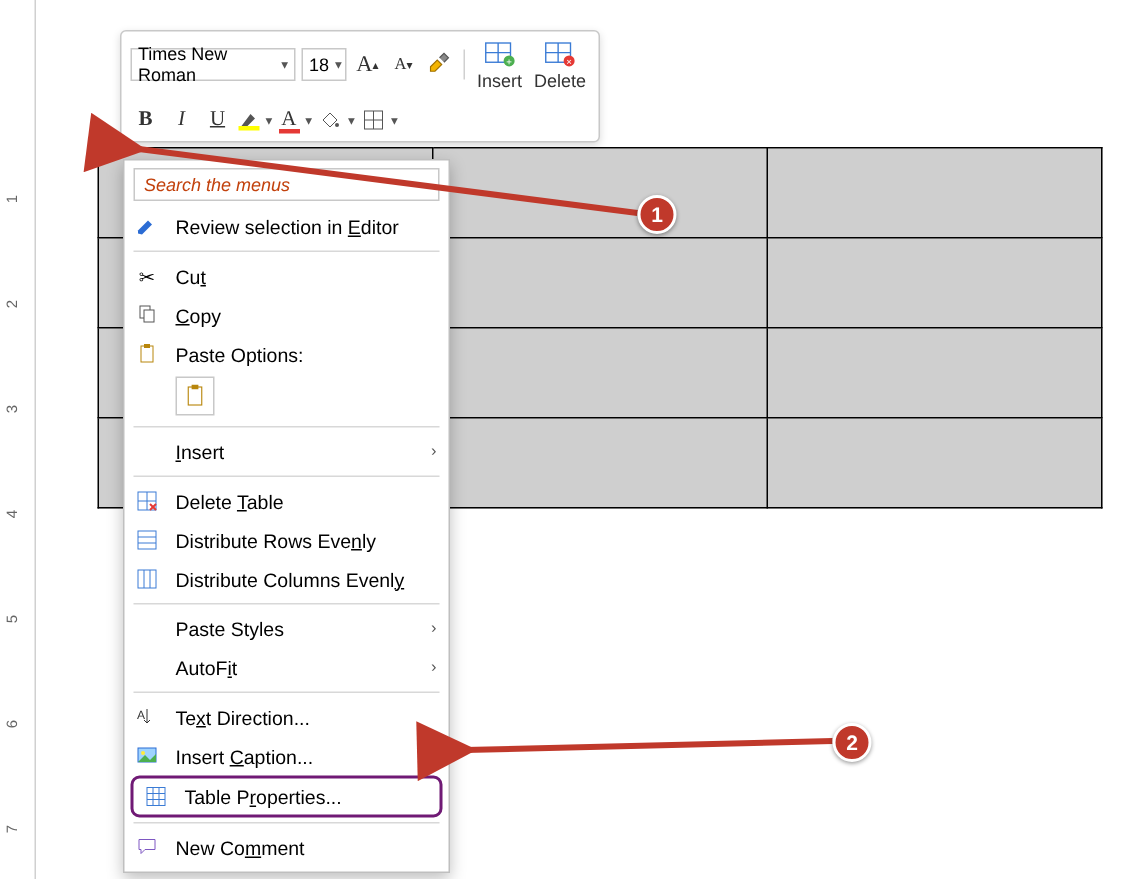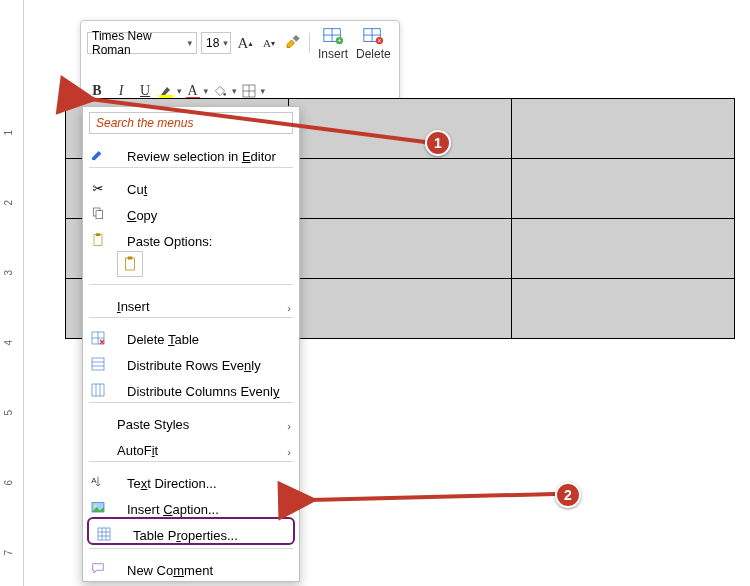--- a/index.html
+++ b/index.html
@@ -31,21 +31,21 @@
   .mini-toolbar {
     position: absolute;
     left: 80px; top: 20px;
     background: #fff;
     border: 1px solid #c8c8c8;
     border-radius: 4px;
     box-shadow: 0 2px 6px rgba(0,0,0,0.15);
     padding: 4px 6px;
     display: flex;
     flex-direction: column;
-    gap: 20px;
+    gap: 9px;
   }
   .tb-row { display: flex; align-items: center; gap: 4px; }
   .font-select {
     border: 1px solid #c8c8c8;
     height: 22px;
     font-size: 12px;
     padding: 0 4px;
     background: #fff;
     display: flex; align-items: center;
   }
@@ -104,24 +104,24 @@
     padding: 3px 0;
   }
   .ctx .search {
     margin: 2px 6px 4px 6px;
     border: 1px solid #c8c8c8;
     height: 22px;
     display:flex; align-items:center; padding: 0 6px;
     color:#c2410c; font-size:12px; font-style: italic;
   }
   .ctx-item {
-    display:flex; align-items:flex-end;
+    display:flex; align-items:center;
     height: 26px;
     padding: 0 8px 0 6px;
-    gap: 20px;
+    gap: 10px;
     font-size: 13px;
     position: relative;
   }
   .ctx-item .ico { width:18px; height:18px; display:flex;align-items:center;justify-content:center; }
   .ctx-item .lbl u { text-decoration: underline; }
   .ctx-item .arrow {
     position:absolute; right:8px; font-size:11px; color:#555;
   }
   .ctx-item.bold .lbl { font-weight: 400; }
   .ctx .hr { height:1px; background:#d8d8d8; margin:3px 6px; }

